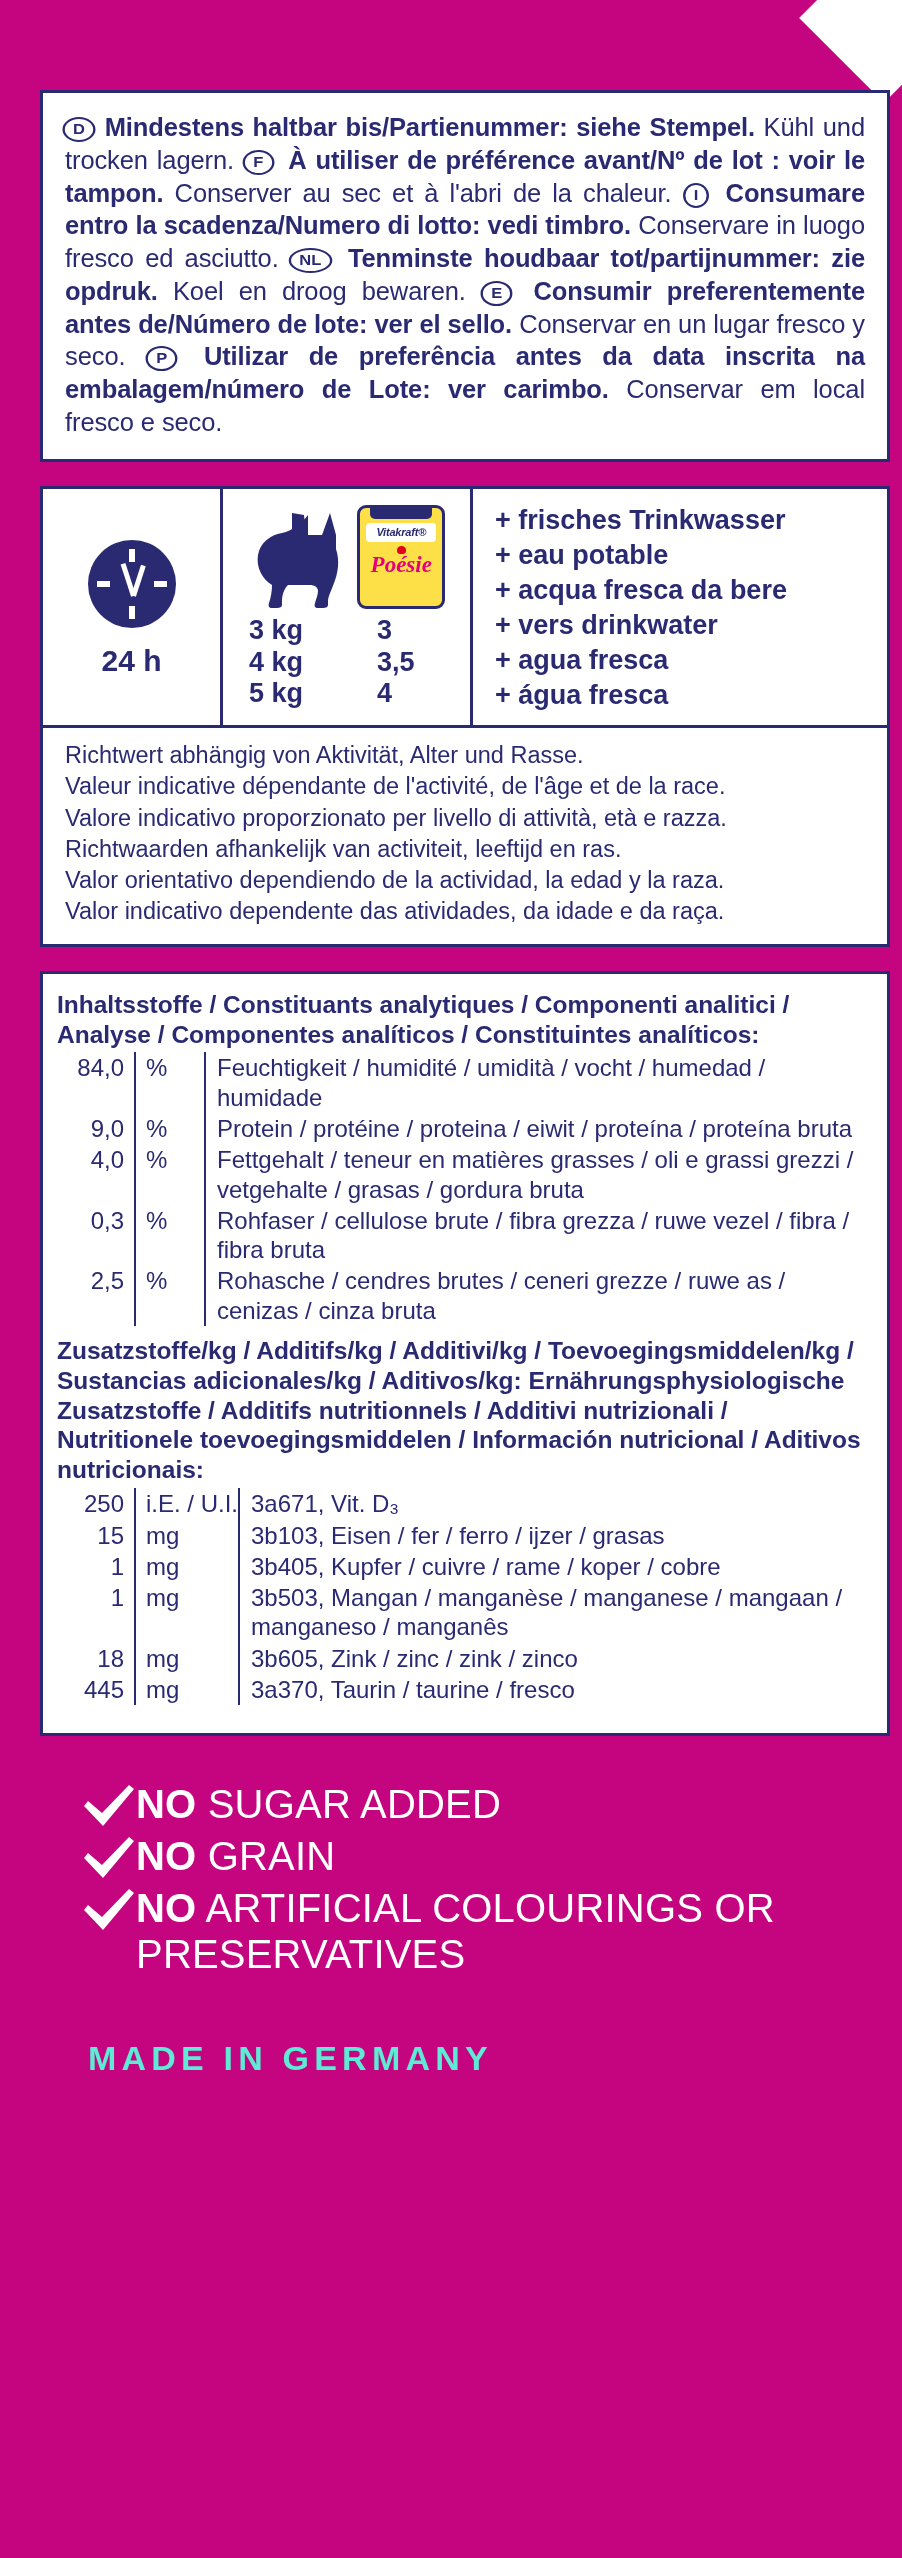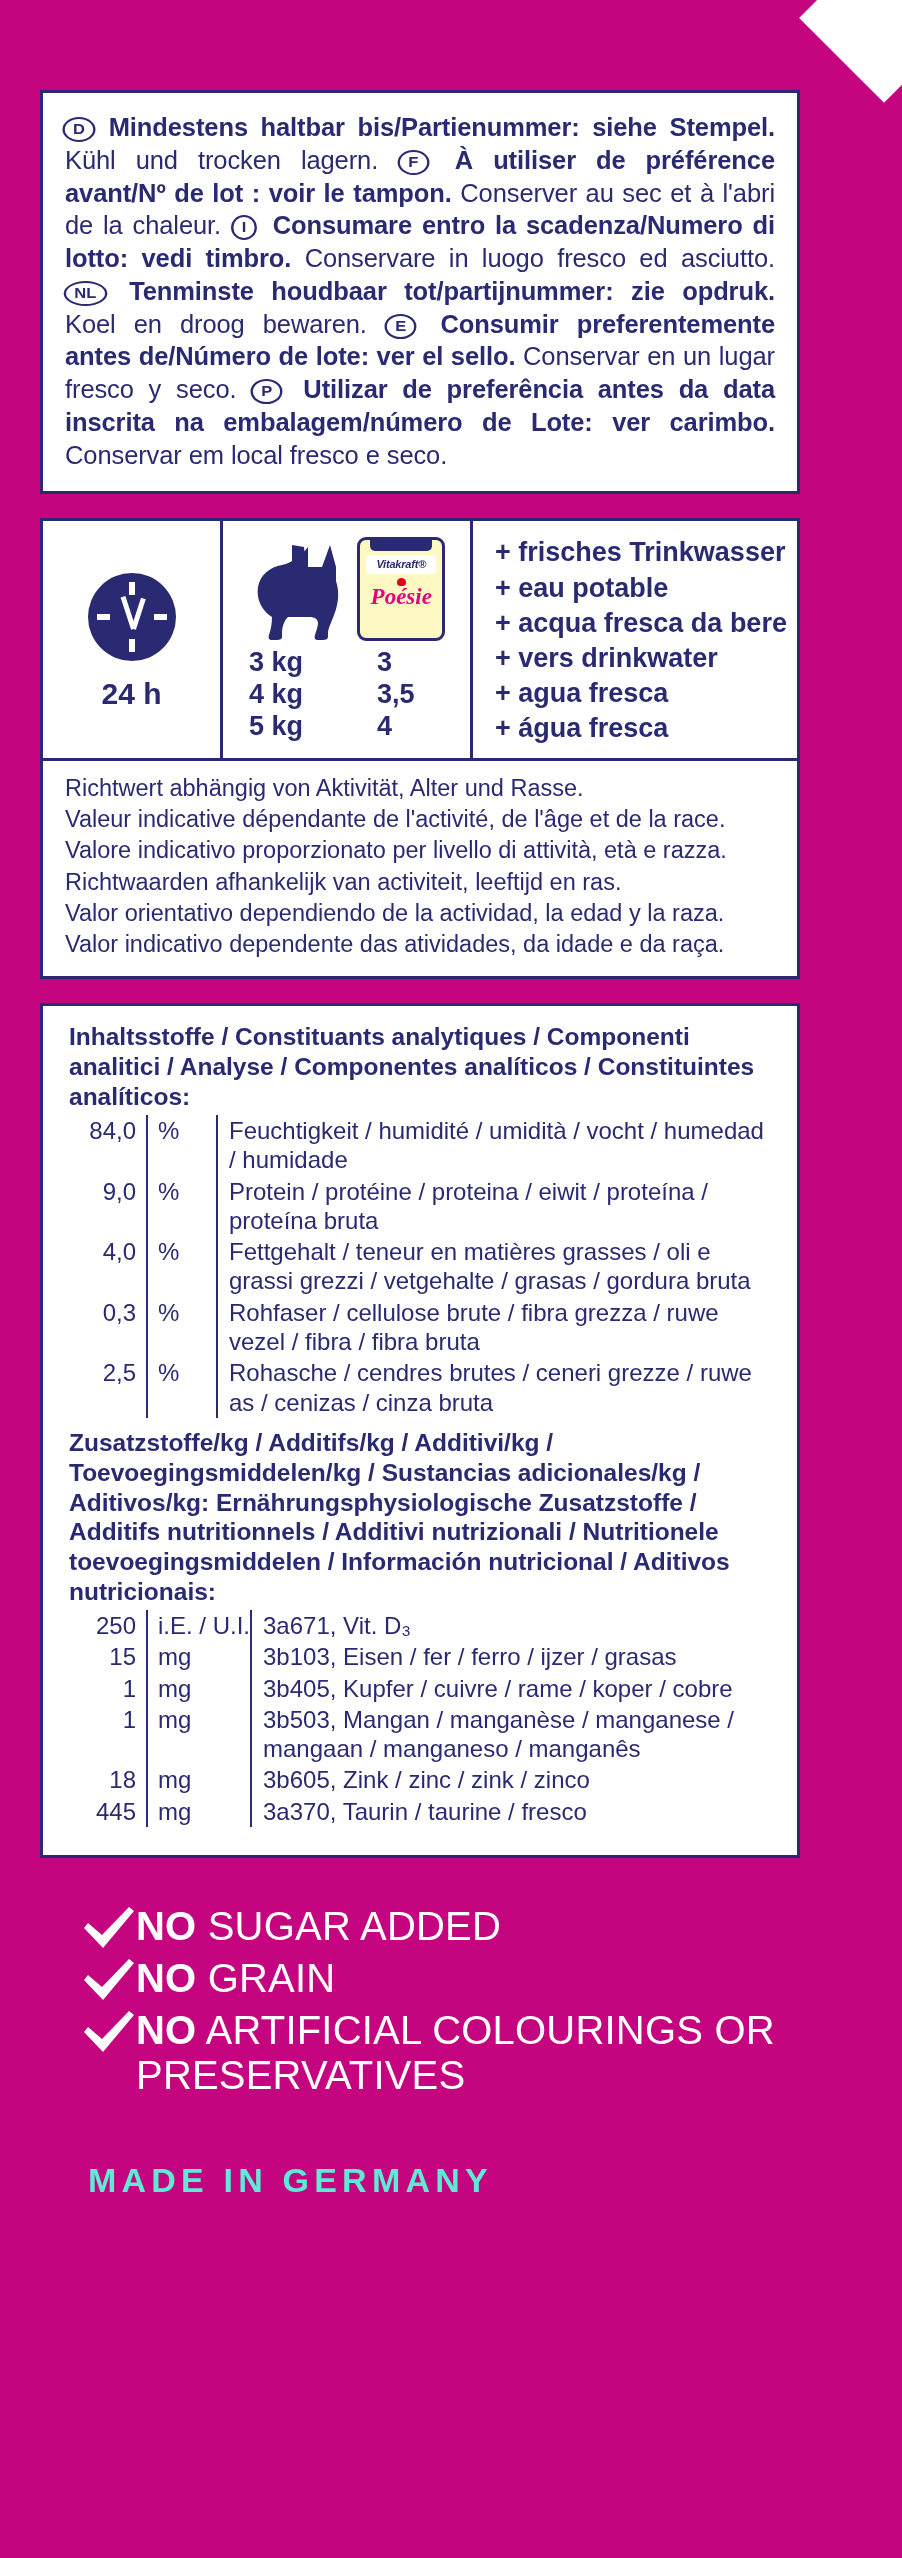--- a/index.html
+++ b/index.html
@@ -29,21 +29,21 @@
     height: 120px;
     background: #ffffff;
     transform: rotate(45deg);
     transform-origin: center;
   }
 
   .inner {
     position: absolute;
     left: 40px;
     top: 90px;
-    width: 760px;
+    width: 850px;
   }
 
   
   .card {
     background: #ffffff;
     border: 3px solid #2a2a72;
     color: #2a2a72;
     margin-bottom: 24px;
   }
   .card-pad { padding: 18px 22px 20px 22px; }
@@ -117,21 +117,21 @@
     padding: 10px 0 12px 0;
     display: flex;
     flex-direction: column;
   }
   .amt-icons { display: flex; justify-content: space-around; align-items: flex-end; height: 110px; padding: 0 18px; }
   .cat-ico { width: 96px; height: 100px; }
   .pouch {
     width: 88px; height: 104px;
     border: 3px solid #2a2a72;
     border-radius: 9px;
-    background: #fef9c3;
+    background: #fde047;
     position: relative;
     overflow: hidden;
   }
   .pouch-cap {
     position: absolute; top: 0; left: 10px; right: 10px; height: 11px;
     background: #2a2a72; border-radius: 0 0 5px 5px;
   }
   .pouch-brand {
     position: absolute; top: 15px; left: 6px; right: 6px;
     background: #ffffff; border-radius: 4px;
@@ -163,21 +163,21 @@
     display: flex;
     flex-direction: column;
     justify-content: flex-end;
   }
   .water-line { font-size: 27px; font-weight: bold; line-height: 1.3; }
 
   .feed-note { padding: 12px 20px 16px 22px; }
   .feed-note div { font-size: 23.5px; line-height: 1.33; }
 
   
-  .nutri { padding: 16px 20px 18px 26px; }
+  .nutri { padding: 16px 20px 18px 14px; }
   .nutri h3 {
     font-size: 24.5px; font-weight: bold; line-height: 1.22;
     margin-bottom: 3px;
   }
   .ntable { width: 100%; border-collapse: collapse; margin-bottom: 10px; }
   .ntable td {
     font-size: 24px; line-height: 1.22; vertical-align: top;
     padding: 1px 0 1px 0;
   }
   .c-val  { width: 78px; text-align: right; padding-right: 10px !important; white-space: nowrap; }

